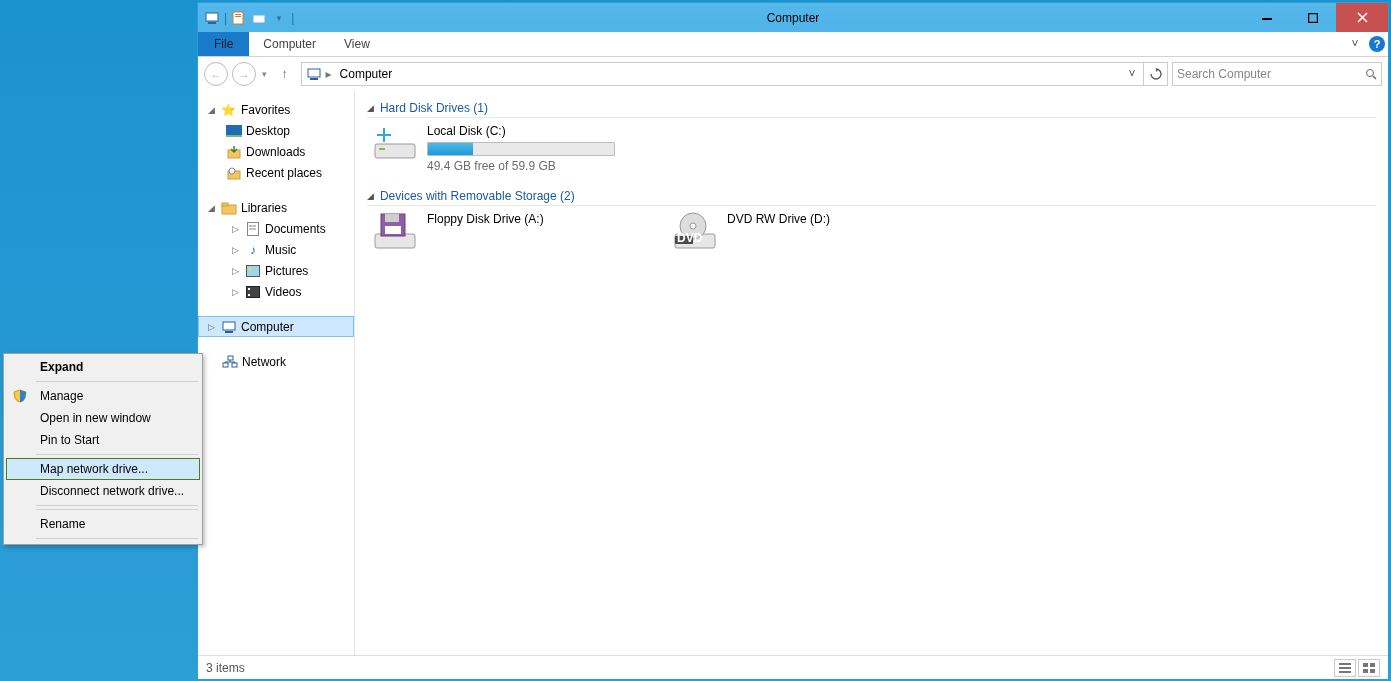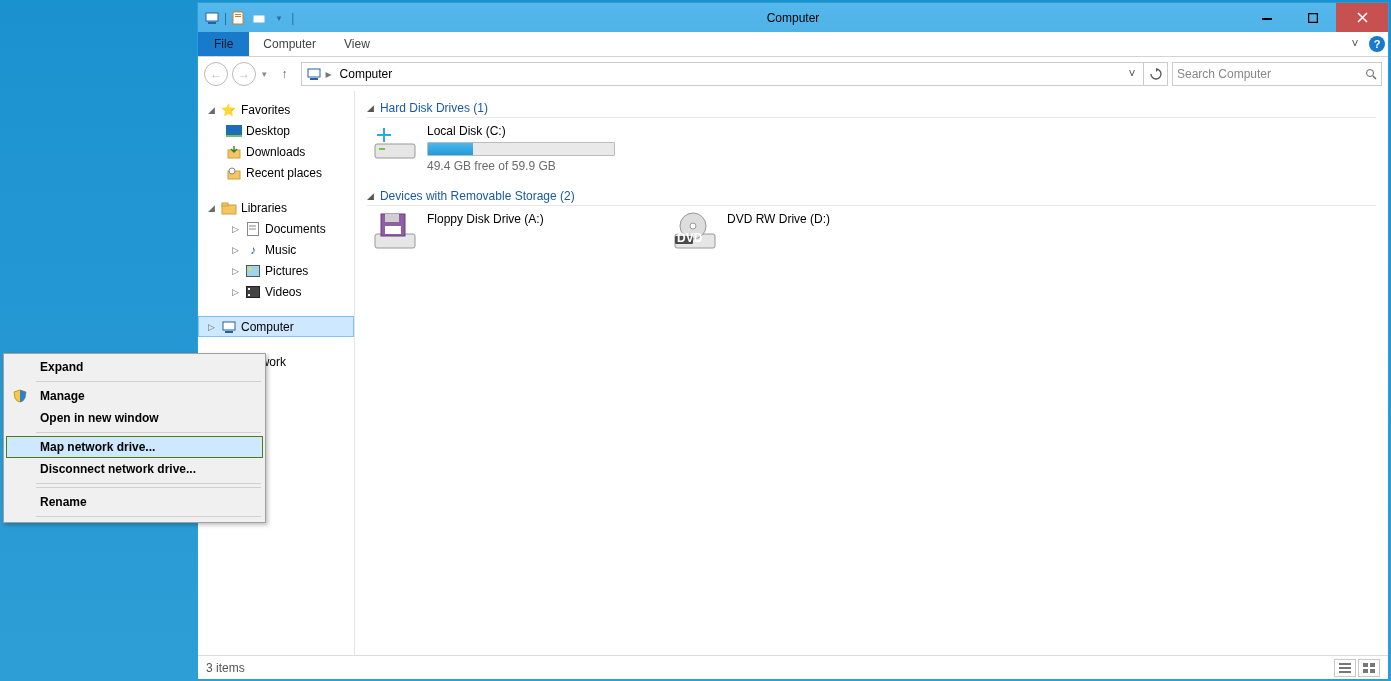--- a/index.html
+++ b/index.html
@@ -61,23 +61,23 @@
 .drive .bar { width:188px; height:14px; background:#e9e9e9; border:1px solid #bcbcbc; border-radius:1px; overflow:hidden; }
 .drive .bar .fill { height:100%; background:linear-gradient(#4fb7e8,#1e9bdc); }
 .drive .sub { color:#6b6b6b; margin-top:3px; }
 
 
 .statusbar { height:24px; border-top:1px solid #ddd; display:flex; align-items:center; padding:0 8px; color:#555; }
 .statusbar .views { margin-left:auto; display:flex; gap:2px; }
 .statusbar .vbtn { width:22px; height:18px; border:1px solid #c9c9c9; display:flex; align-items:center; justify-content:center; font-size:10px;}
 
 
-.context-menu { position:absolute; left:3px; top:353px; width:263px; background:#f0f0f0; border:1px solid #a0a0a0; box-shadow:2px 2px 4px rgba(0,0,0,.25); padding:2px; z-index:50; }
+.context-menu { position:absolute; left:3px; top:353px; width:200px; background:#f0f0f0; border:1px solid #a0a0a0; box-shadow:2px 2px 4px rgba(0,0,0,.25); padding:2px; z-index:50; }
 .cm-strip { position:absolute; left:2px; top:2px; bottom:2px; width:28px; background:#f0f0f0; }
-.cm-item { position:relative; display:flex; align-items:center; height:22px; padding-left:34px;font-weight:bold; }
+.cm-item { position:relative; display:flex; align-items:center; height:22px; padding-left:34px; }
 .cm-item.hover { background:#cde8ff; border:1px solid #4d7c0f; padding-left:33px; height:22px; }
 .cm-item .cm-icon { position:absolute; left:6px; width:16px; height:16px; display:flex; align-items:center; justify-content:center; }
 .cm-sep { height:1px; background:#d0d0d0; margin:3px 2px 3px 30px; }
 .cm-item.bold { font-weight:bold; }
 
 
 svg { display:block; }
 </style>
 </head>
 <body>
@@ -385,20 +385,23 @@
         <svg width="14" height="14">
           <path d="M7 1 L13 3 L12 9 Q10 13 7 13 Q4 13 2 9 L1 3 Z" fill="#f7c948" stroke="#c79a1b"></path>
           <path d="M7 1 L13 3 L12 9 Q10 13 7 13 Z" fill="#2b7fd4"></path>
         </svg>
       </span>
       <span>Manage</span>
     </div>
   <div class="cm-item">
       <span>Open in new window</span>
     </div>
+  <div class="cm-item">
+      <span>Pin to Start</span>
+    </div>
   <div class="cm-sep"></div>
   <div class="cm-item hover">
       <span>Map network drive...</span>
     </div>
   <div class="cm-item">
       <span>Disconnect network drive...</span>
     </div>
   <div class="cm-sep"></div>
   <div class="cm-sep"></div>
   <div class="cm-item">

